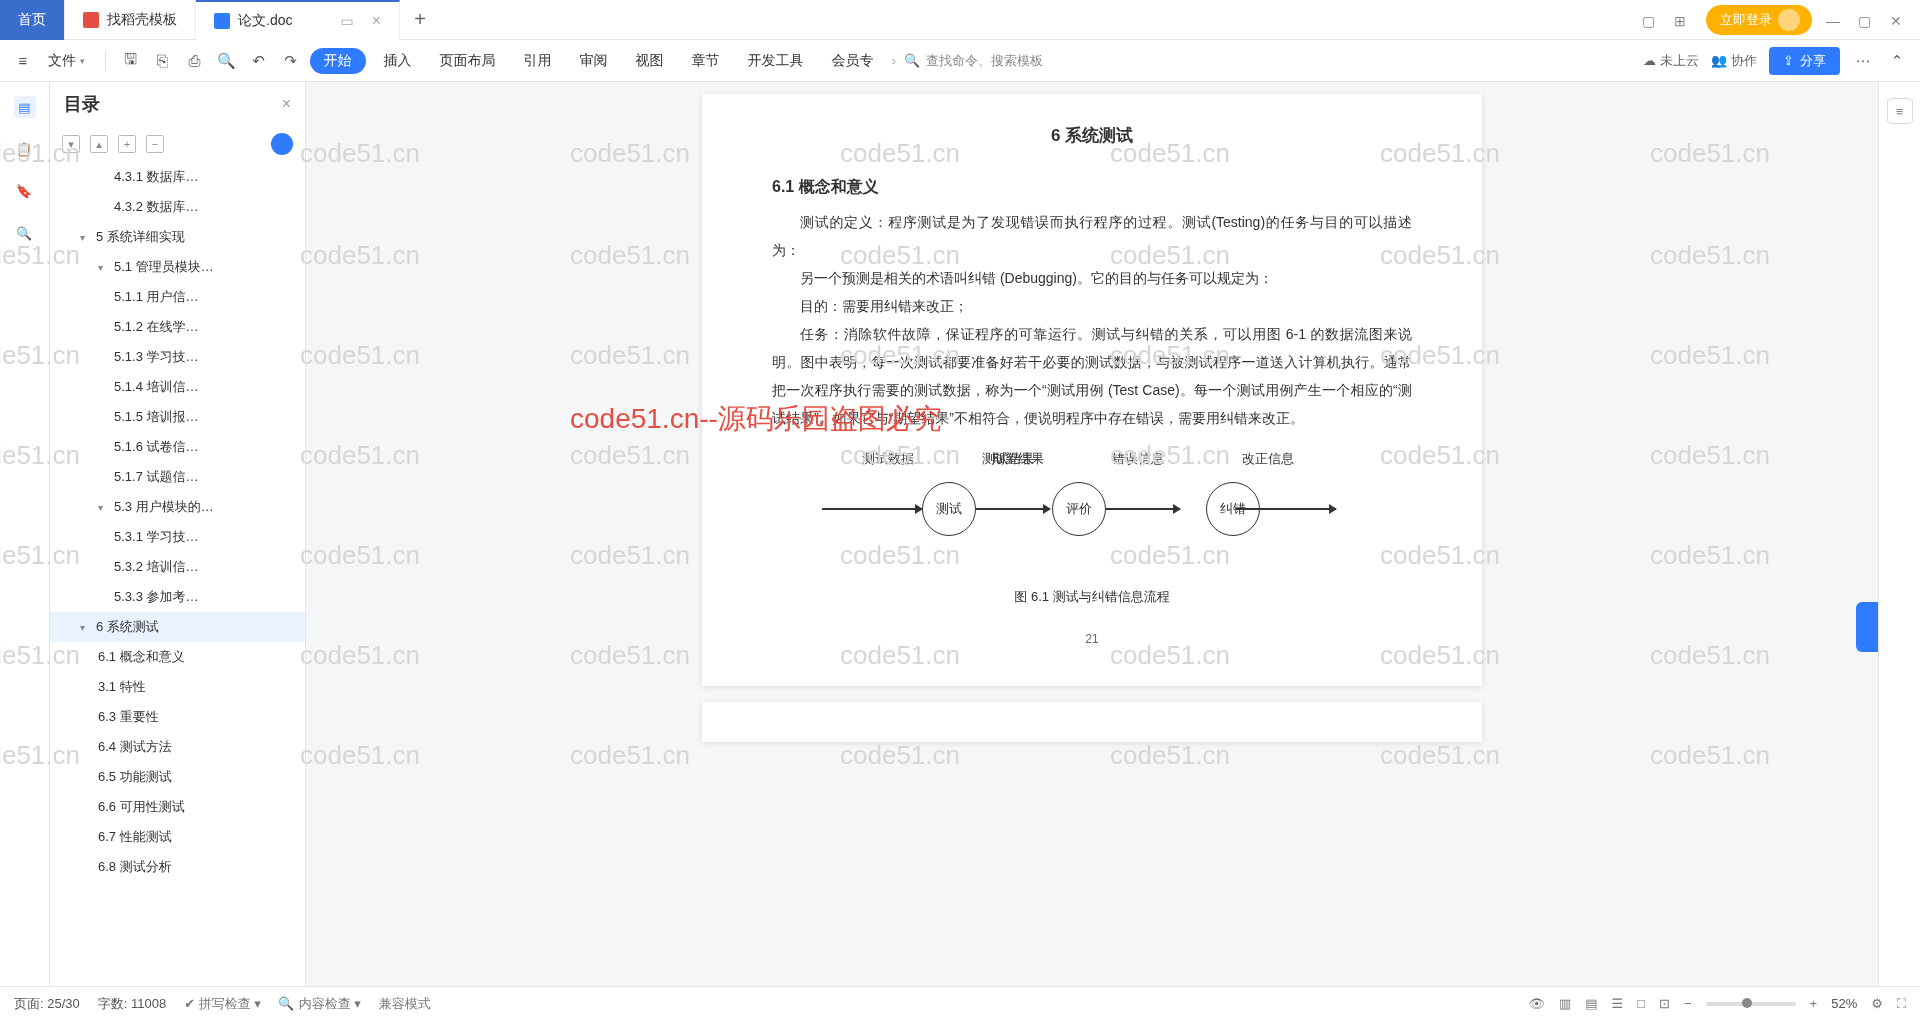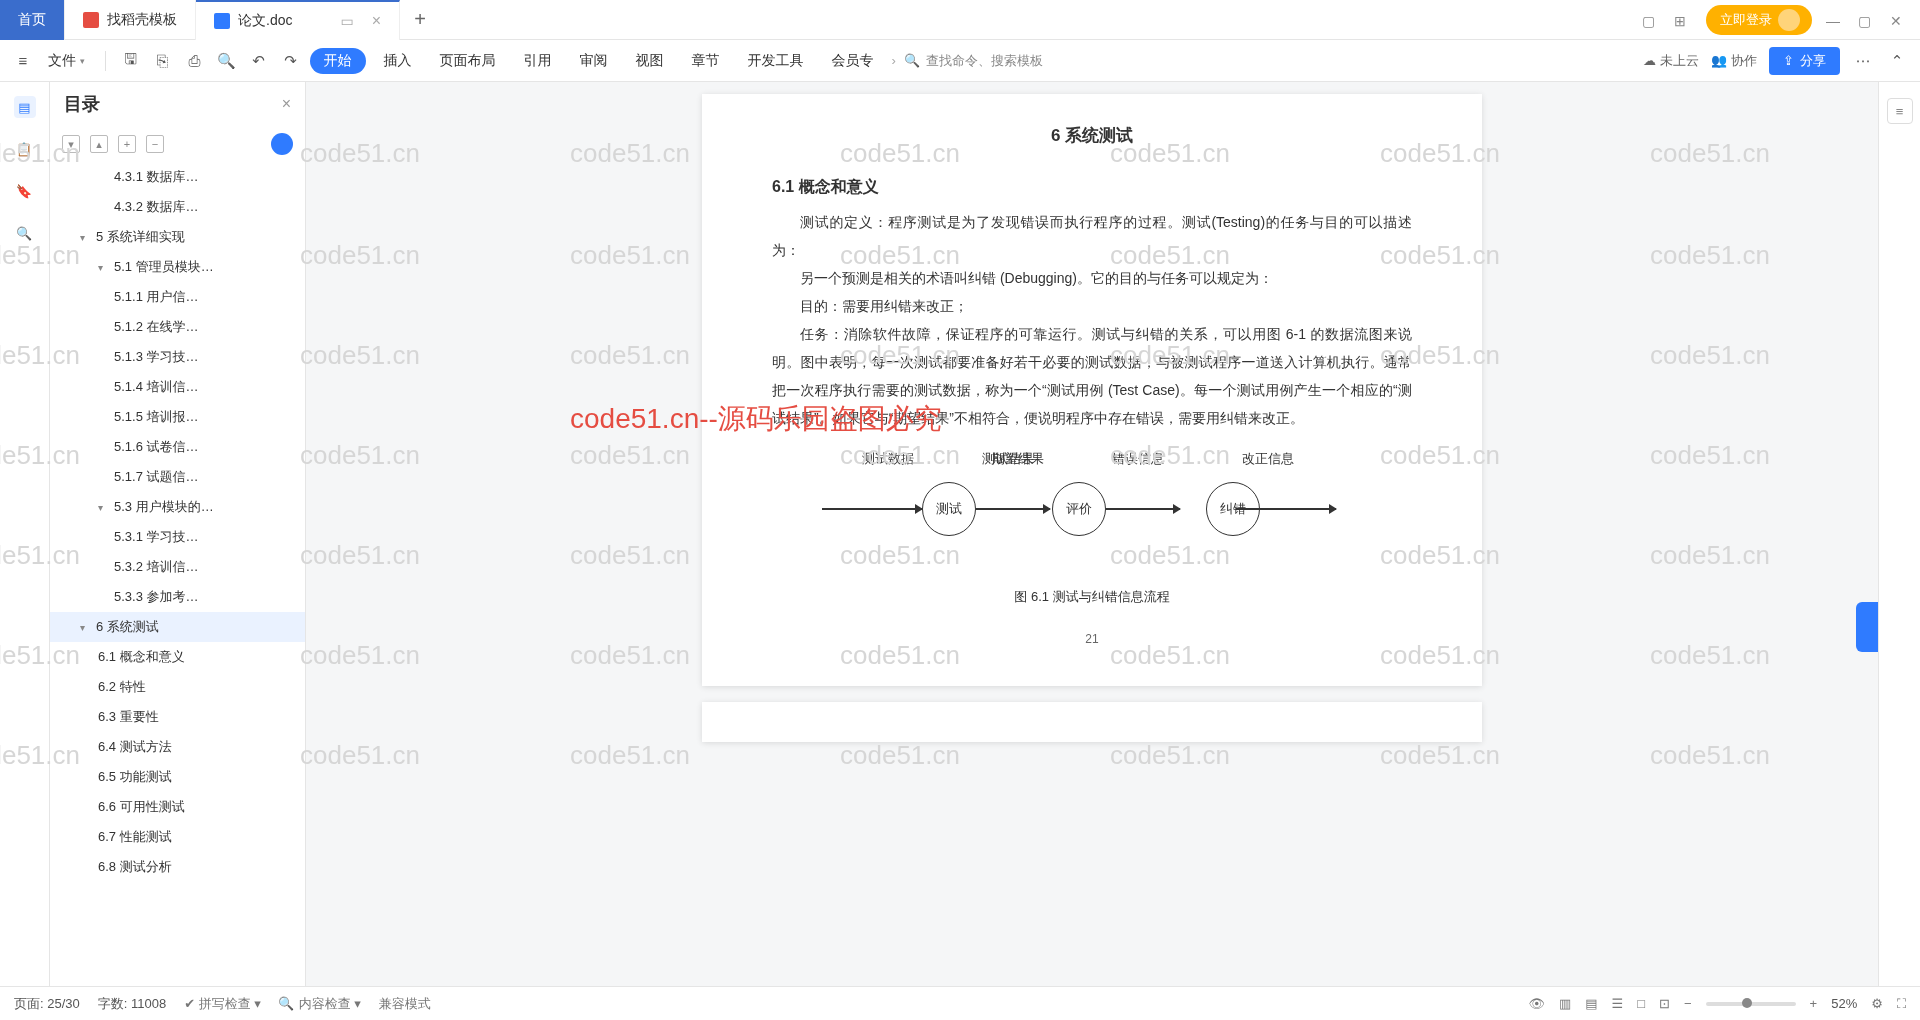--- a/index.html
+++ b/index.html
@@ -219,21 +219,21 @@
           <span>5.3.3 参加考…</span>
         </div>
         <div class="tree-item lvl1 active">
           <span class="chev">▾</span>
           <span>6 系统测试</span>
         </div>
         <div class="tree-item lvl2">
           <span>6.1 概念和意义</span>
         </div>
         <div class="tree-item lvl2">
-          <span>6.2 特性</span>
+          <span>3.1 特性</span>
         </div>
         <div class="tree-item lvl2">
           <span>6.3 重要性</span>
         </div>
         <div class="tree-item lvl2">
           <span>6.4 测试方法</span>
         </div>
         <div class="tree-item lvl2">
           <span>6.5 功能测试</span>
         </div>

